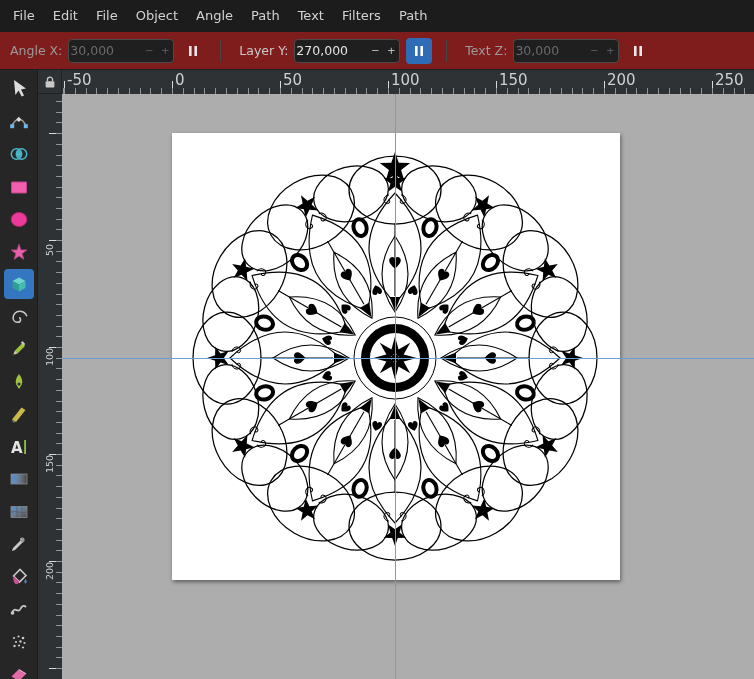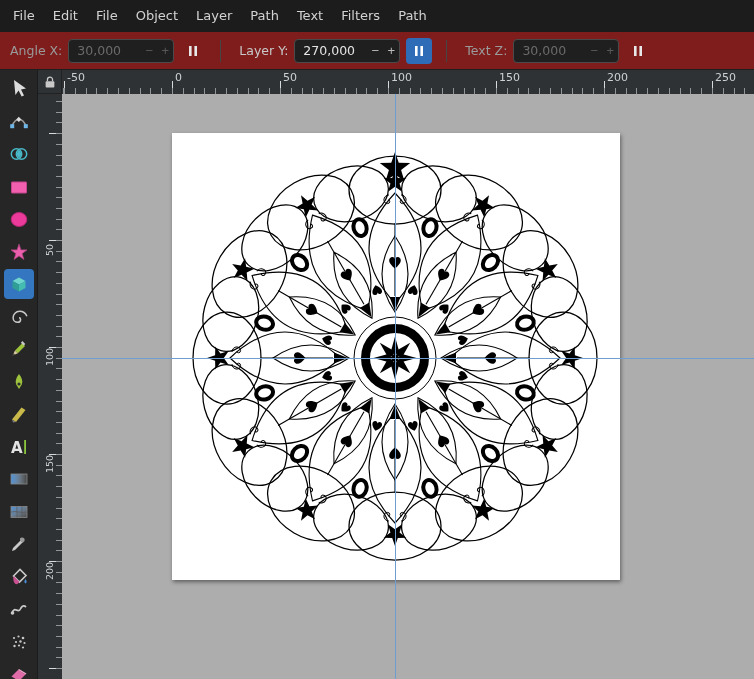--- a/index.html
+++ b/index.html
@@ -11,21 +11,21 @@
     display:flex;align-items:center;padding-left:4px;box-sizing:border-box;}
   .menu-item{color:#d2d2d2;font-size:13px;padding:0 9px;line-height:32px;cursor:default;white-space:nowrap;}
 
   
   #toolbar{position:absolute;left:0;top:32px;width:754px;height:38px;background:#7f1d1d;
     border-bottom:1px solid #1e1e1e;display:flex;align-items:center;box-sizing:border-box;}
   .tlabel{color:#9a9a9a;font-size:12.5px;margin-left:10px;margin-right:6px;white-space:nowrap;}
   .tlabel.bright{color:#c9c9c9;}
   .spin{width:106px;height:24px;background:#1f1f1f;border:1px solid #4a4a4a;border-radius:4px;
     display:flex;align-items:center;box-sizing:border-box;flex:0 0 auto;}
-  .spin .val{flex:1;font-size:12.5px;color:#e4e4e4;padding-left:8px;white-space:nowrap;overflow:hidden;}
+  .spin .val{flex:1;font-size:12.5px;color:#e4e4e4;padding-left:1px;white-space:nowrap;overflow:hidden;}
   .spin.disabled .val{color:#6b6b6b;}
   .sbtn{background:none;border:none;color:#bdbdbd;font-size:13px;width:16px;padding:0;height:22px;cursor:pointer;}
   .spin.disabled .sbtn{color:#585858;}
   .tsep{width:1px;height:22px;background:#454545;margin:0 8px;flex:0 0 auto;}
   .pausebtn{background:transparent;border:none;width:26px;height:26px;border-radius:4px;color:#e8e8e8;
     display:flex;align-items:center;justify-content:center;margin:0 6px;cursor:pointer;flex:0 0 auto;}
   .pausebtn.active{background:#2e6cb8;color:#ffffff;}
 
   
   #toolbox{position:absolute;left:0;top:70px;width:38px;height:609px;background:#262626;
@@ -40,21 +40,21 @@
   #corner{position:absolute;left:38px;top:70px;width:24px;height:24px;background:#2e3234;
     border-right:1px solid #222;border-bottom:1px solid #222;display:flex;align-items:center;
     justify-content:center;box-sizing:border-box;cursor:pointer;}
   #hruler{position:absolute;left:62px;top:70px;width:692px;height:24px;background-color:#2e3234;
     background-image:
       repeating-linear-gradient(90deg,#8f9598 0 1px,transparent 1px 10.8px),
       repeating-linear-gradient(90deg,#d7dadc 0 1px,transparent 1px 108px);
     background-size:100% 6px,100% 13px;
     background-position:left 2px bottom 0px,left 2px bottom 0px;
     background-repeat:repeat-x;}
-  .hlabel{position:absolute;top:1px;font-size:11px;color:#ced1d3;white-space:nowrap;}
+  .hlabel{position:absolute;top:1px;font-size:15px;color:#ced1d3;white-space:nowrap;}
   #vruler{position:absolute;left:38px;top:94px;width:24px;height:585px;background-color:#2e3234;
     background-image:
       repeating-linear-gradient(180deg,#8f9598 0 1px,transparent 1px 10.7px),
       repeating-linear-gradient(180deg,#d7dadc 0 1px,transparent 1px 107px);
     background-size:6px 100%,13px 100%;
     background-position:right 0px top 6.9px,right 0px top 39px;
     background-repeat:no-repeat;}
   .vlabel{position:absolute;left:0;width:24px;height:12px;text-align:center;font-size:9.5px;
     color:#ced1d3;transform:rotate(-90deg);}
 
@@ -70,21 +70,21 @@
 </head>
 <body>
 
 <div id="app">
 
   <div id="menubar">
       <span class="menu-item">File</span>
       <span class="menu-item">Edit</span>
       <span class="menu-item">File</span>
       <span class="menu-item">Object</span>
-      <span class="menu-item">Layer</span>
+      <span class="menu-item">Angle</span>
       <span class="menu-item">Path</span>
       <span class="menu-item">Text</span>
       <span class="menu-item">Filters</span>
       <span class="menu-item">Path</span>
     </div>
 
   <div id="toolbar">
     <span class="tlabel">Angle X:</span>
     <div class="spin disabled">
       <span class="val">30,000</span>

